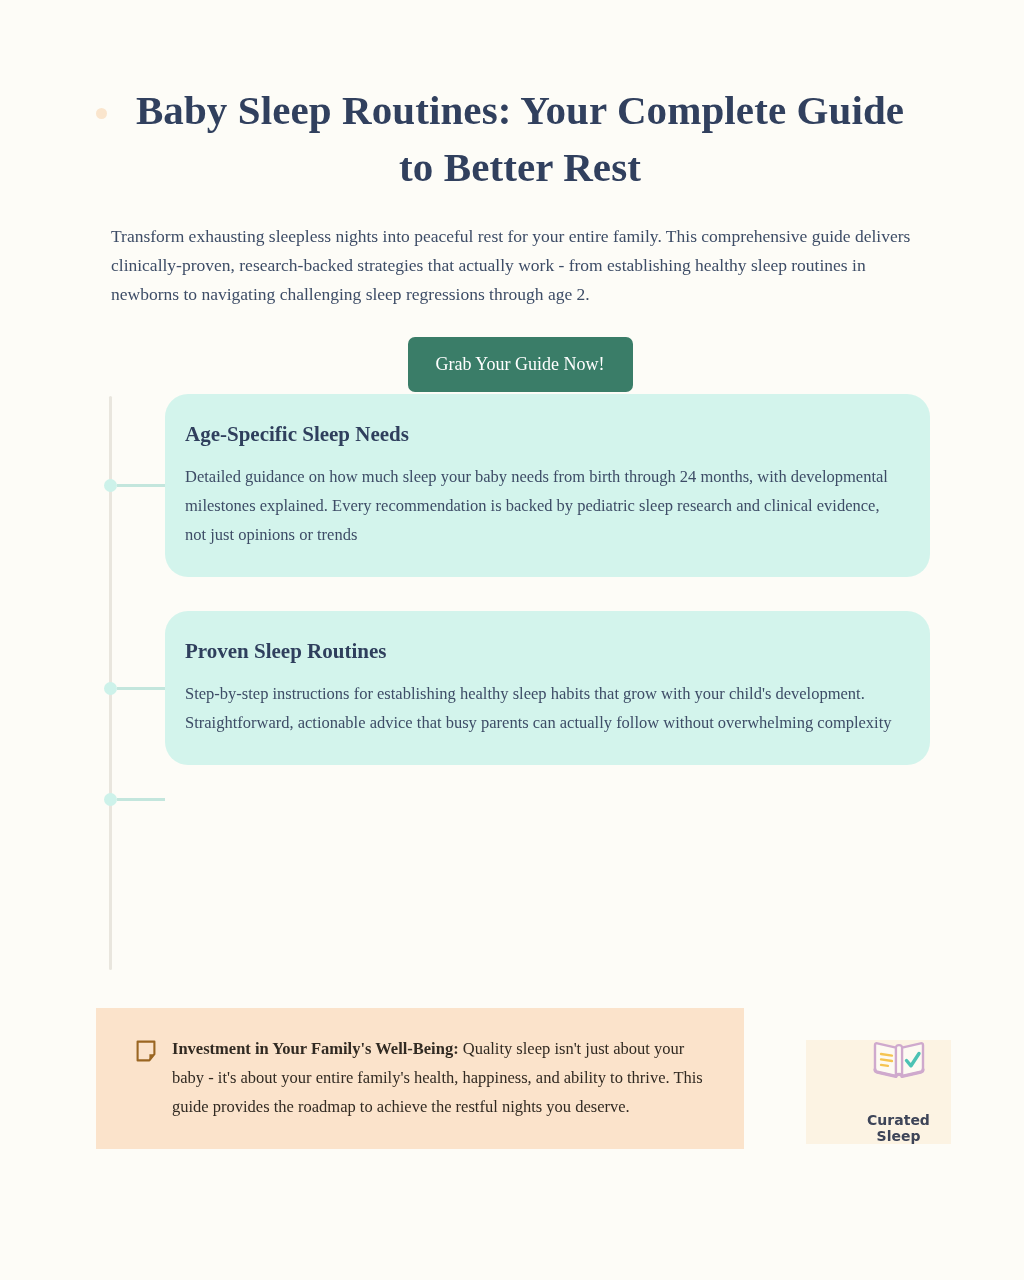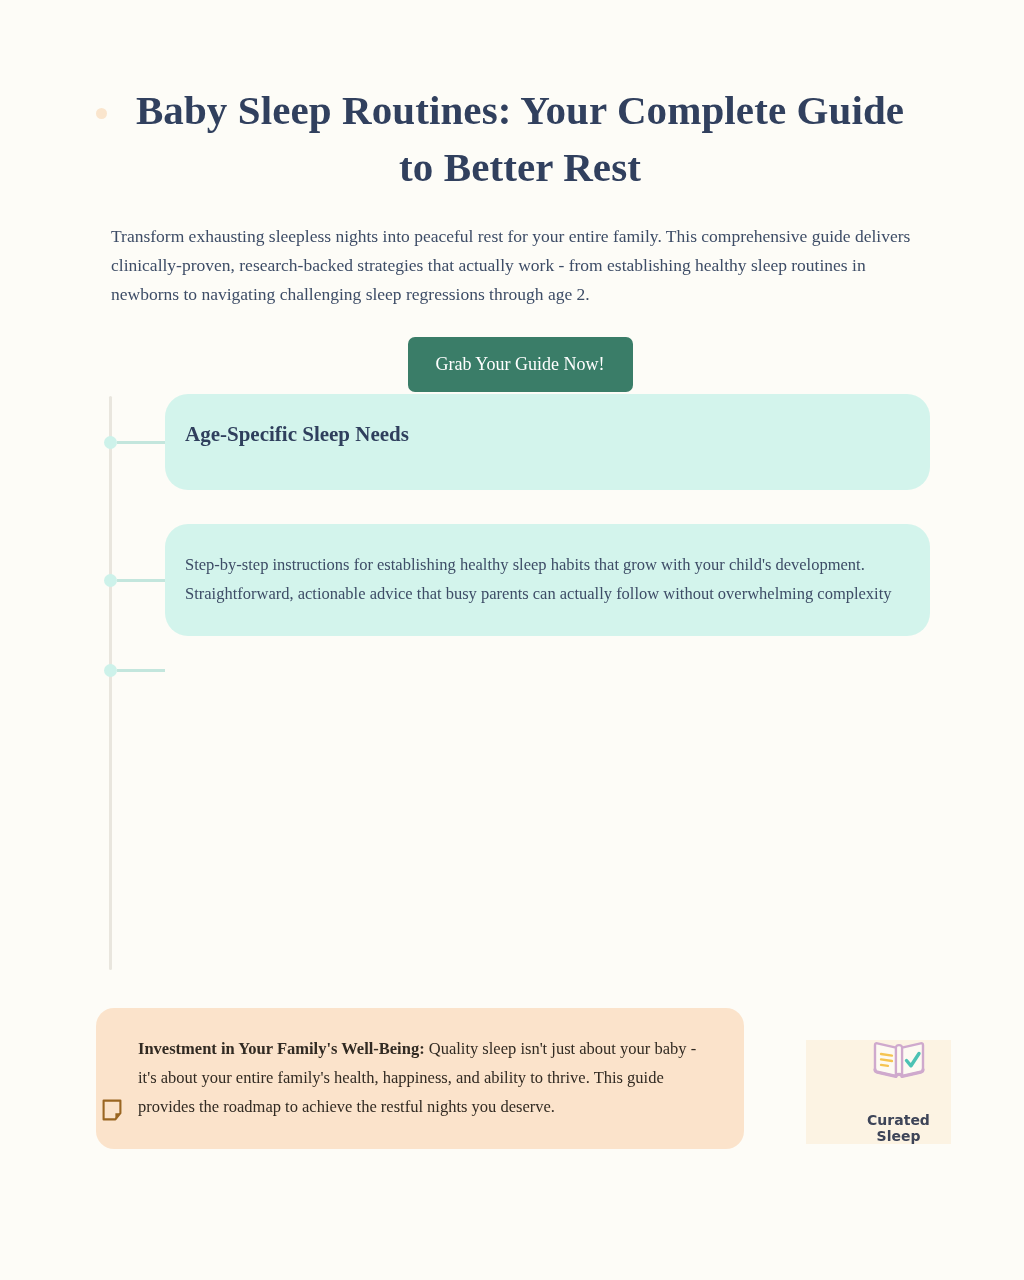--- a/index.html
+++ b/index.html
@@ -141,24 +141,23 @@
   }
 
   
   .callout {
     position: absolute;
     left: 96px;
     top: 1008px;
     width: 648px;
     background: #fbe3cb;
     box-sizing: border-box;
-    padding: 26px 28px 28px 6px;
+    padding: 26px 28px 28px 40px;
     display: flex;
-    align-items: flex-end;
-    border-radius: 18px;
+    align-items: flex-start;
   }
   .callout-icon {
     flex: 0 0 auto;
     width: 20px;
     height: 22px;
     margin-top: 6px;
     margin-right: 16px;
   }
   .callout-text {
     font-size: 16.5px;
@@ -213,27 +212,29 @@
   </div>
 
   <div class="timeline">
     <div class="timeline-axis"></div>
 
     <div class="tl-item">
       <div class="tl-dot"></div>
       <div class="tl-connector"></div>
       <div class="tl-card">
         <h2 class="tl-card-title">Age-Specific Sleep Needs</h2>
+        <p class="tl-card-body">Detailed guidance on how much sleep your baby needs from birth through 24 months, with developmental milestones explained. Every recommendation is backed by pediatric sleep research and clinical evidence, not just opinions or trends</p>
       </div>
     </div>
 
     <div class="tl-item">
       <div class="tl-dot"></div>
       <div class="tl-connector"></div>
       <div class="tl-card">
+        <h2 class="tl-card-title">Proven Sleep Routines</h2>
         <p class="tl-card-body">Step-by-step instructions for establishing healthy sleep habits that grow with your child's development. Straightforward, actionable advice that busy parents can actually follow without overwhelming complexity</p>
       </div>
     </div>
 
     <div class="tl-item">
       <div class="tl-dot"></div>
       <div class="tl-connector"></div>
     </div>
   </div>
 

